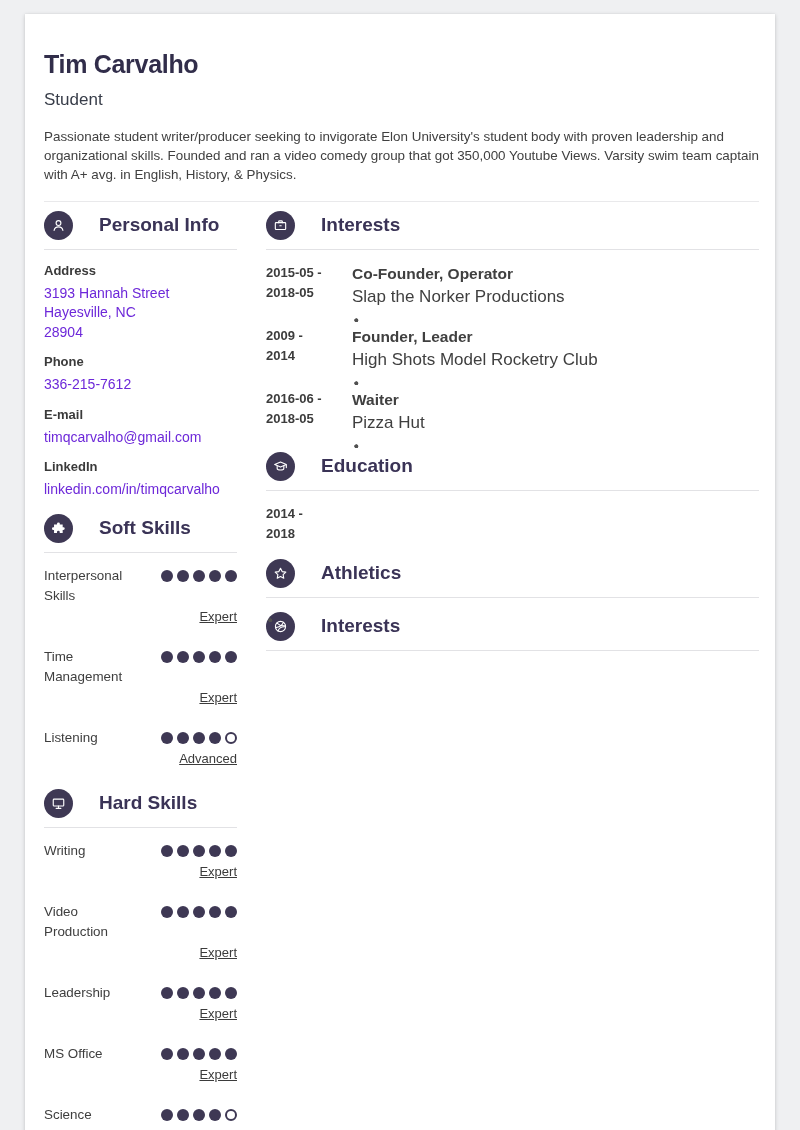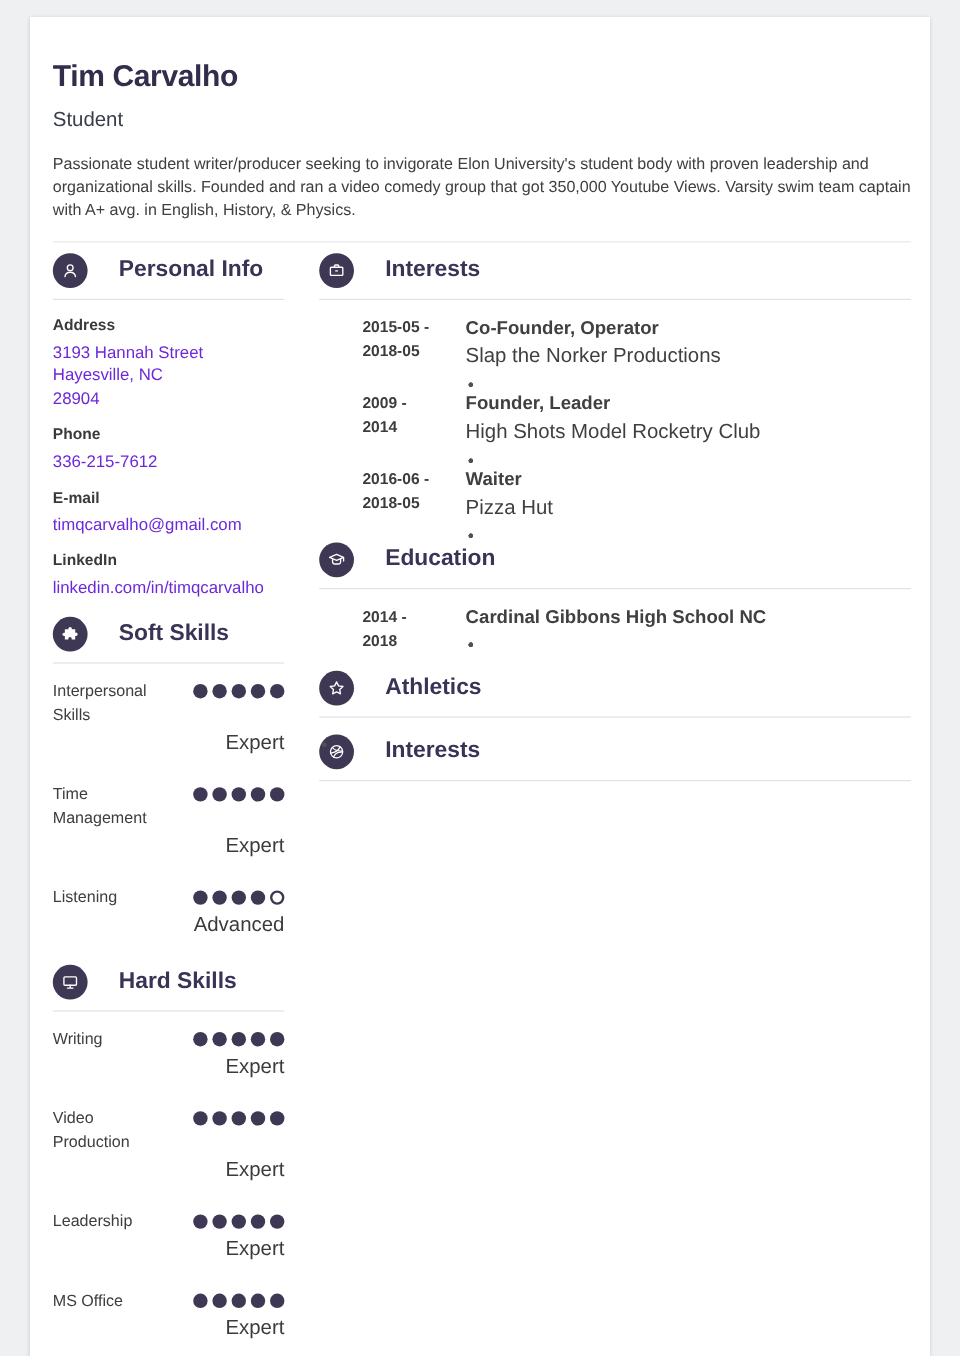--- a/index.html
+++ b/index.html
@@ -30,23 +30,23 @@
   .pi-field { margin-bottom:12px; }
   .pi-label { font-size:13px; font-weight:700; color:#3a3a3a; margin-bottom:6px; }
   .pi-value { font-size:14px; color:#6d28d9; line-height:19.5px; white-space:pre-line; }
   
   .skill { margin-bottom:23px; }
   .skill-top { display:flex; justify-content:space-between; gap:16px; }
   .skill-name { font-size:13.4px; color:#3e3e3e; line-height:20px; max-width:108px; }
   .dots { display:flex; gap:4px; padding-top:4px; }
   .dot { width:12px; height:12px; border-radius:50%; background:#3e3854; box-sizing:border-box; }
   .dot.empty { background:#ffffff; border:2px solid #3e3854; }
-  .skill-level { text-align:right; font-size:17px; color:#3b3b3b; margin-top:3px; }
-  
-  .entry { display:flex; margin-bottom:15px;margin-left:36px; }
+  .skill-level { text-align:right; font-size:13px; color:#3b3b3b; margin-top:3px;text-decoration:underline; }
+  
+  .entry { display:flex; margin-bottom:15px; }
   .entry-dates { width:86px; flex-shrink:0; font-size:13px; font-weight:700; color:#3c3c3c; line-height:20px; white-space:pre-line; }
   .entry-body { flex:1; min-width:0; }
   .entry-role { font-size:15.5px; font-weight:700; color:#404040; line-height:21px; margin-bottom:3px; }
   .entry-org { font-size:17px; color:#3f3f3f; line-height:19px; margin-bottom:5px; }
   ul.bullets { list-style:none; margin:0; padding:0; }
   ul.bullets li { position:relative; padding-left:15px; font-size:13.4px; line-height:19.5px; color:#3f3f3f; }
   ul.bullets li::before { content:"•"; position:absolute; left:2px; color:#505050; }
   .indent { margin-left:86px; }
   .interest-p { font-size:13.4px; color:#3f3f3f; line-height:19px; margin:0 0 13px 86px; }
 </style>
@@ -284,30 +284,20 @@
               <path d="M12 5.6 3.8 9.2l8.2 3.6 8.2-3.6z"></path>
               <path d="M7.3 11.5v3.3c0 1.2 2.1 2.2 4.7 2.2s4.7-1 4.7-2.2v-3.3"></path>
               <path d="M20.2 9.9v3.6"></path>
             </svg>
           </span>
           <span class="sec-title">Education</span>
         </div>
         <div class="entry">
             <div class="entry-dates">2014 -
 2018</div>
-            <div class="entry-body">
-              <div class="entry-role">Cardinal Gibbons High School NC</div>
-              <ul class="bullets">
-                <li></li>
-                <li></li>
-                <li></li>
-                <li></li>
-                <li></li>
-              </ul>
-            </div>
           </div>
       </section>
 
       <section>
         <div class="sec-head">
           <span class="sec-icon">
             <svg width="17" height="17" viewBox="0 0 24 24" fill="none" stroke="#ffffff" stroke-width="1.6" stroke-linecap="round" stroke-linejoin="round">
               <path d="M12 4.6l2.3 4.7 5.2.7-3.8 3.6.9 5.1-4.6-2.4-4.6 2.4.9-5.1-3.8-3.6 5.2-.7z"></path>
             </svg>
           </span>

